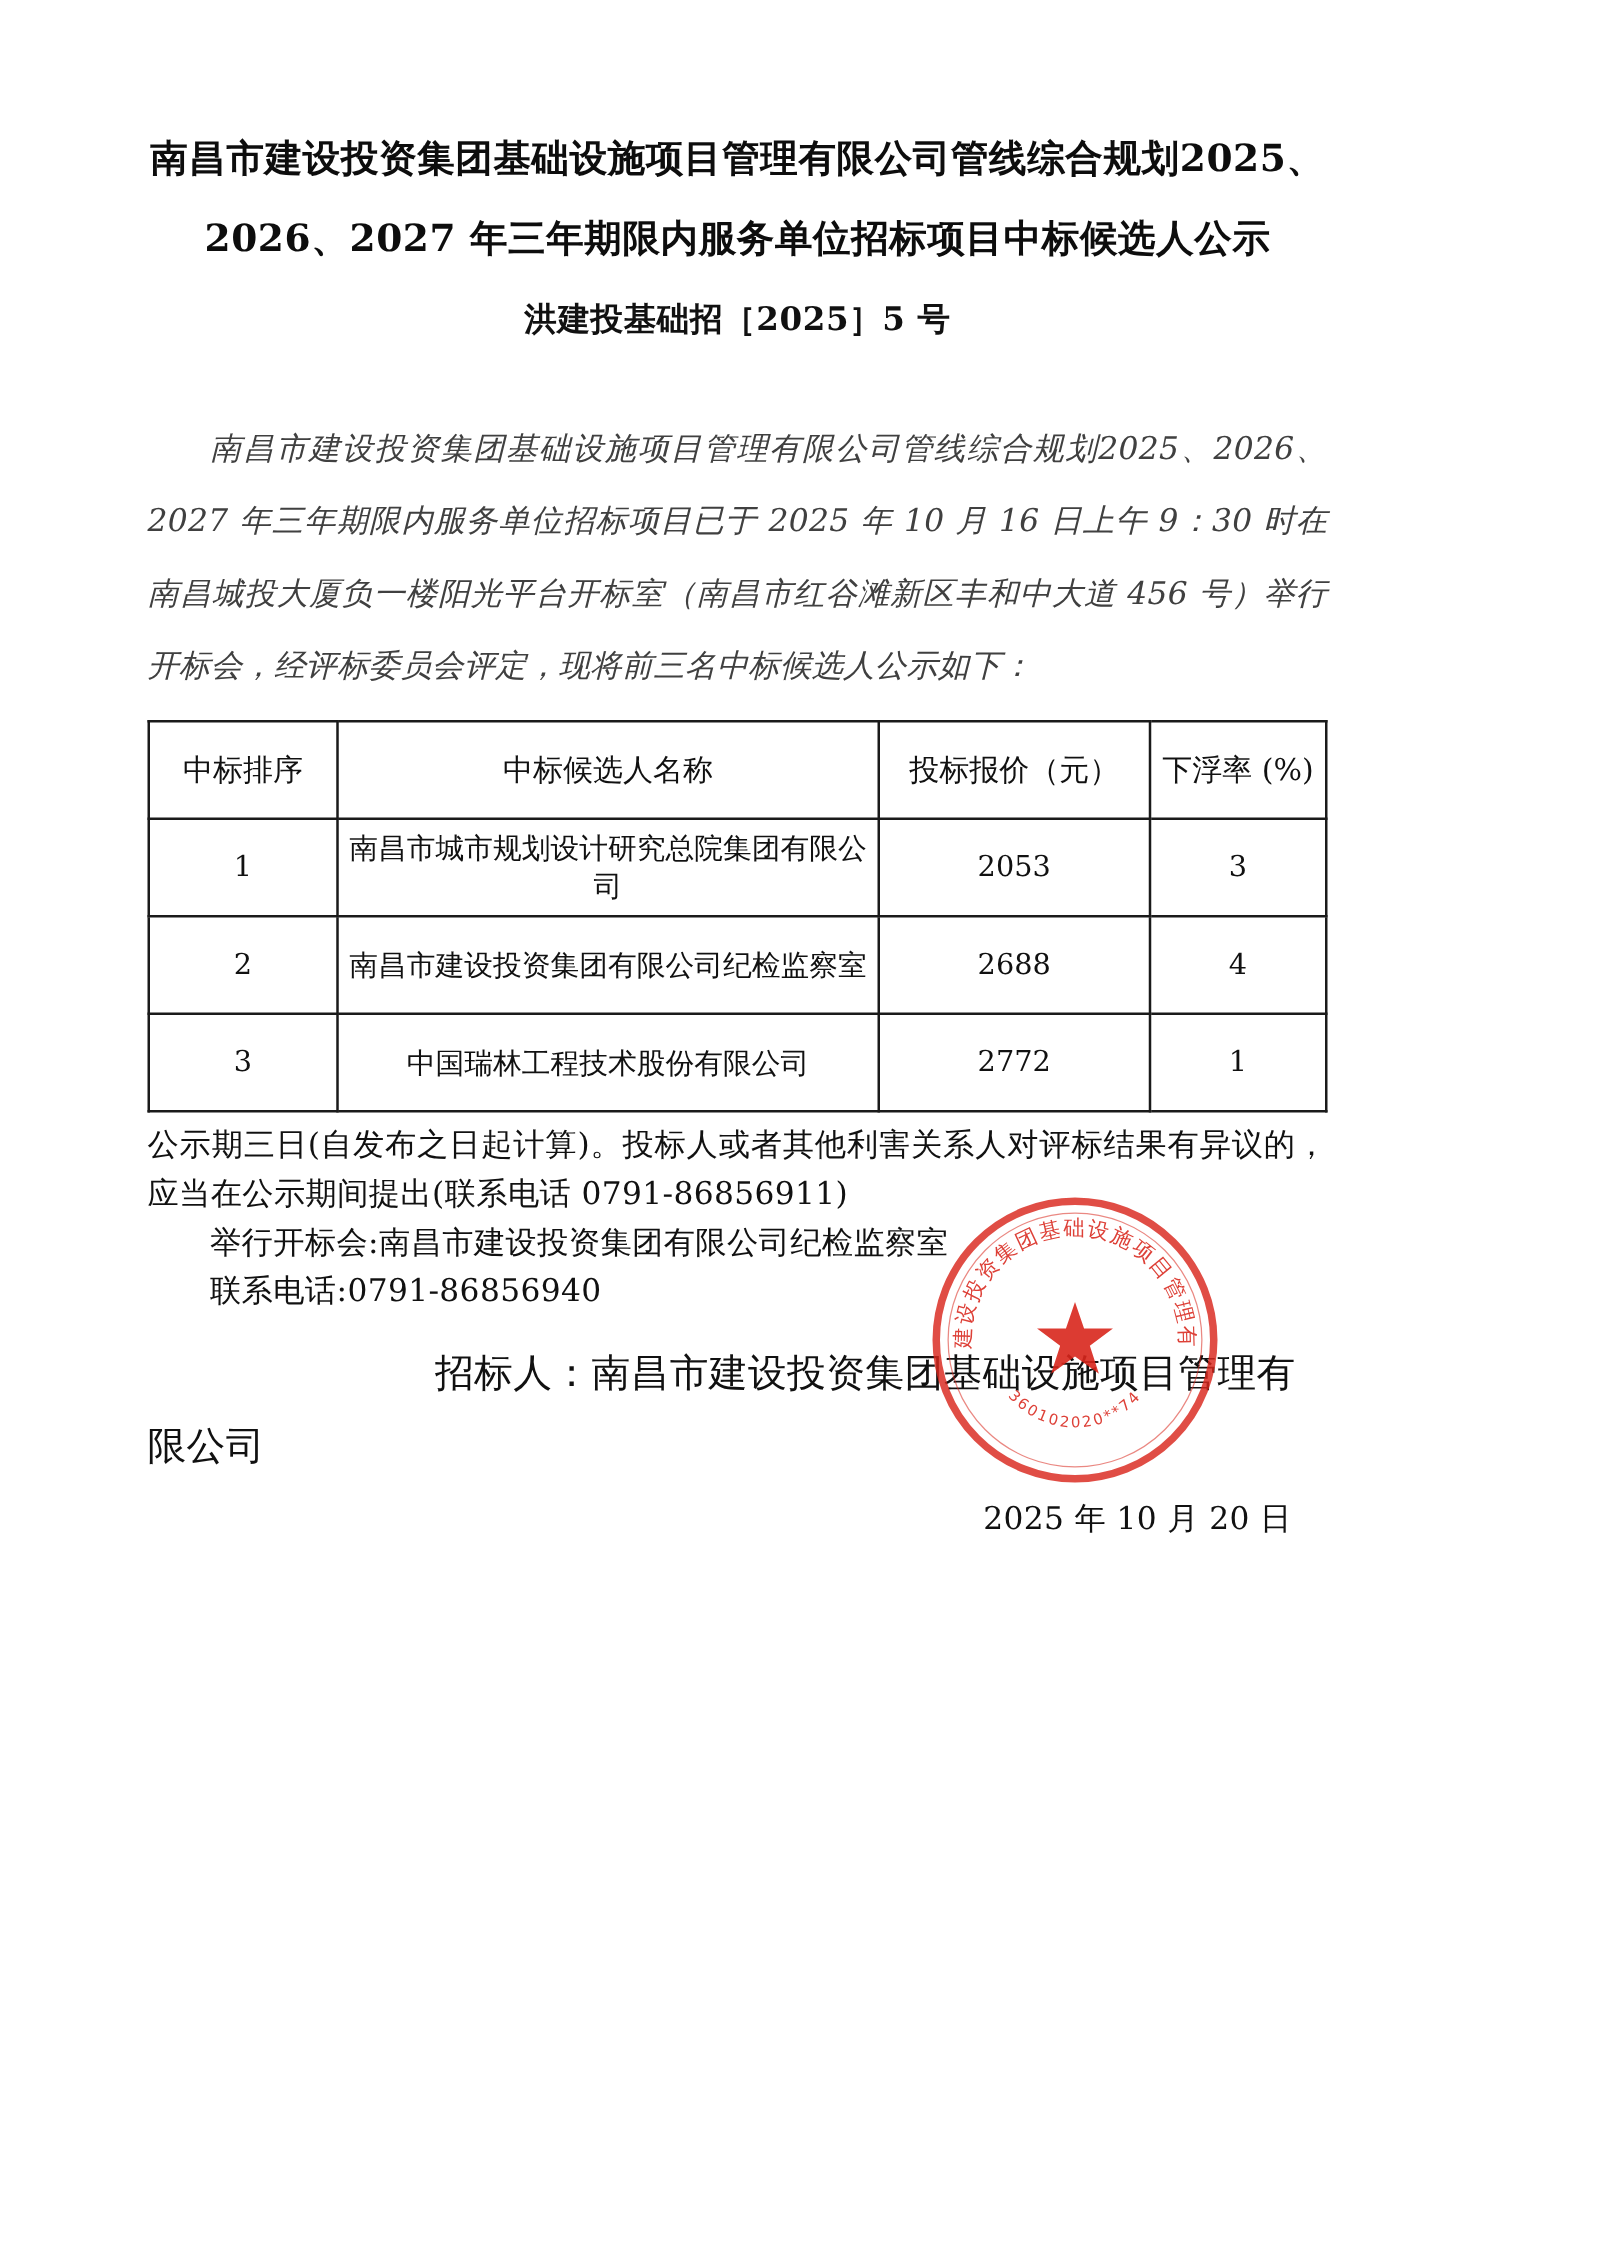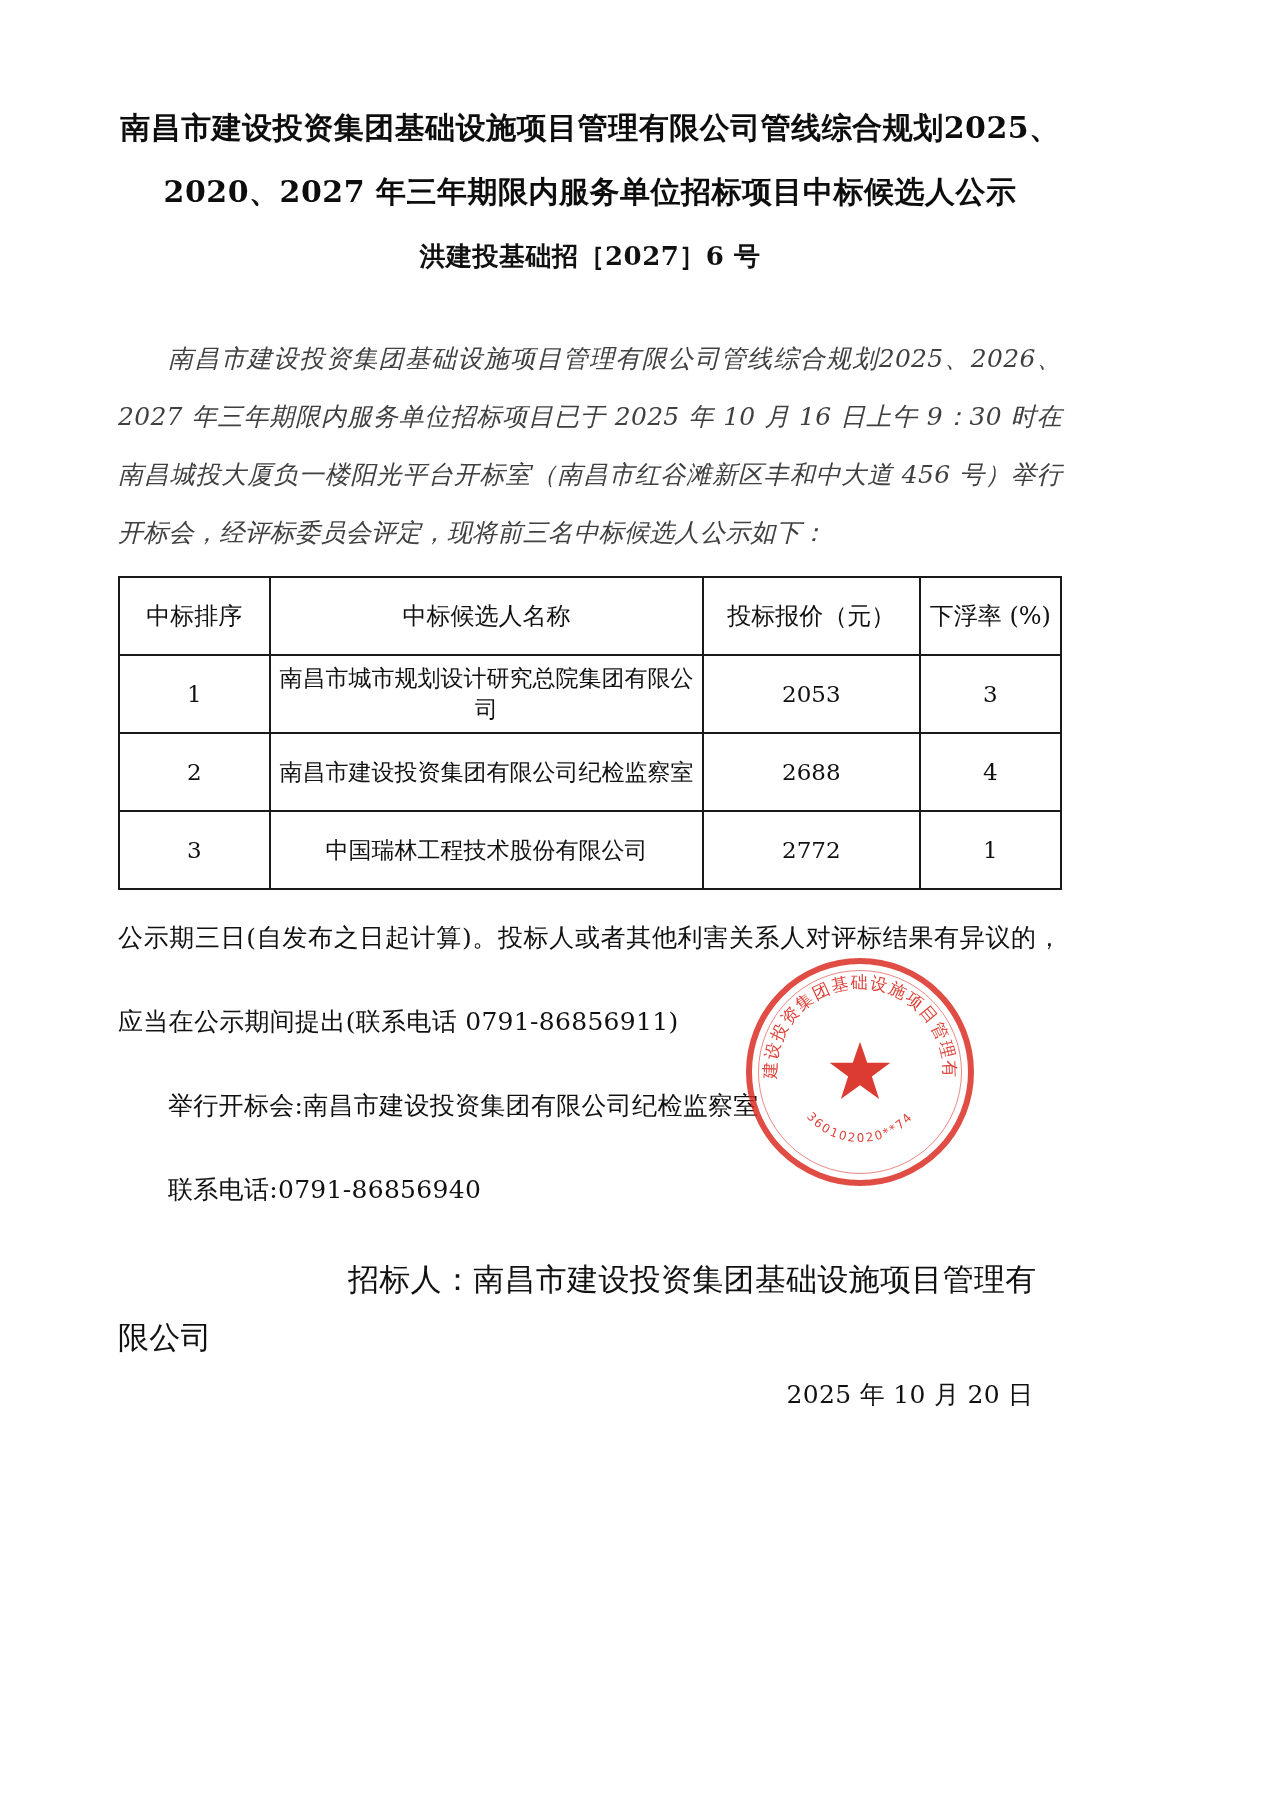--- a/index.html
+++ b/index.html
@@ -73,21 +73,21 @@
   table.result-table th {
     font-weight: normal;
     font-size: 24px;
   }
   col.c1 { width: 16%; }
   col.c2 { width: 46%; }
   col.c3 { width: 23%; }
   col.c4 { width: 15%; }
   .para {
     font-size: 25px;
-    line-height: 84px;
+    line-height: 39px;
     text-align: justify;
     text-justify: inter-ideograph;
     letter-spacing: 0.3px;
     color: #111111;
   }
   .para.tight { margin-top: 6px; }
   .para.nudge { text-indent: 50px; }
   .signature-block {
     margin-top: 18px;
     position: relative;
@@ -150,24 +150,24 @@
     font-family: "DejaVu Sans", "Liberation Sans", sans-serif;
   }
 </style>
 </head>
 <body>
 
 <div class="page">
 
   <div class="title-block">
     <span class="title-line">南昌市建设投资集团基础设施项目管理有限公司管线综合规划2025、</span>
-    <span class="title-line">2020、2027 年三年期限内服务单位招标项目中标候选人公示</span>
+    <span class="title-line">2026、2027 年三年期限内服务单位招标项目中标候选人公示</span>
   </div>
 
-  <div class="doc-number">洪建投基础招［2027］6 号</div>
+  <div class="doc-number">洪建投基础招［2025］5 号</div>
 
   <div class="body-text">南昌市建设投资集团基础设施项目管理有限公司管线综合规划2025、2026、2027 年三年期限内服务单位招标项目已于 2025 年 10 月 16 日上午 9：30 时在南昌城投大厦负一楼阳光平台开标室（南昌市红谷滩新区丰和中大道 456 号）举行开标会，经评标委员会评定，现将前三名中标候选人公示如下：</div>
 
   <table class="result-table">
     <colgroup>
       <col class="c1">
         <col class="c2">
         <col class="c3">
         <col class="c4">
     </colgroup>

